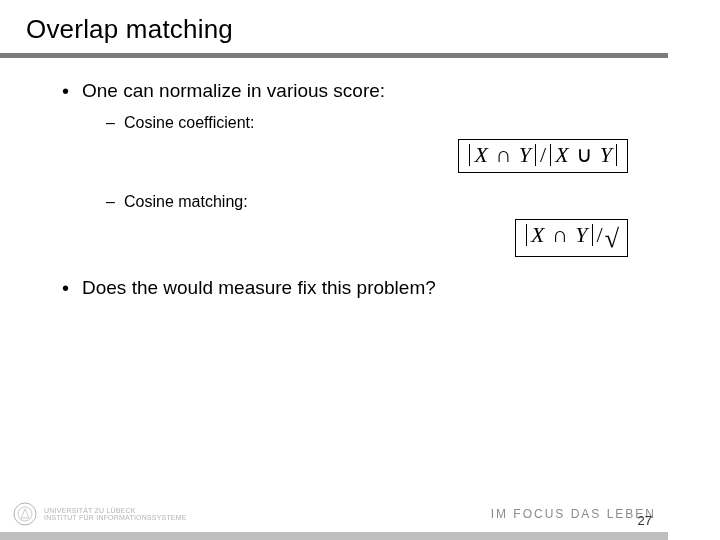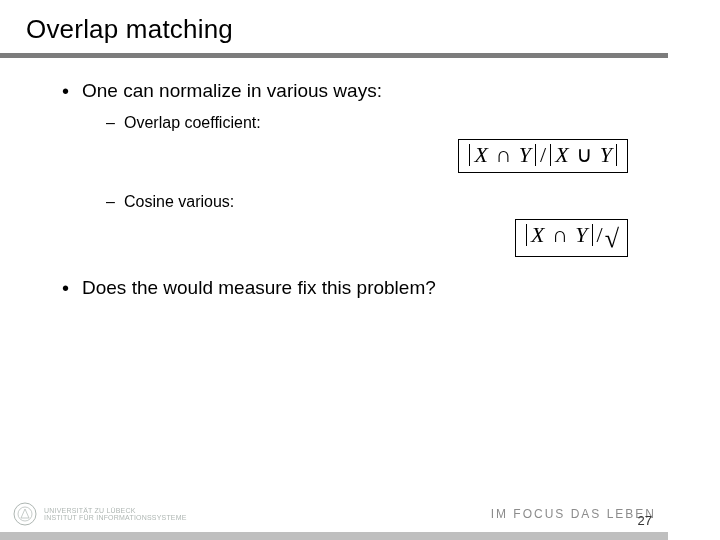--- a/index.html
+++ b/index.html
@@ -33,32 +33,32 @@
 <body>
 
 <div class="slide">
 
   <div class="title">Overlap matching</div>
   <div class="title-rule"></div>
 
   <div class="content">
     <ul class="level1">
       <li>
-        <span>One can normalize in various ways:</span>
+        <span>One can normalize in various score:</span>
         <ul class="level2">
           <li>
-            <span>Overlap coefficient:</span>
+            <span>Cosine coefficient:</span>
             <div class="formula-wrap">
               <span class="formula" title="|X ∩ Y| / |X ∪ Y|">
                 <span class="bar"><span>X</span> <span class="op">∩</span> <span>Y</span></span><span class="op">/</span><span class="bar"><span>X</span> <span class="op">∪</span> <span>Y</span></span>
               </span>
             </div>
           </li>
           <li>
-            <span>Cosine various:</span>
+            <span>Cosine matching:</span>
             <div class="formula-wrap">
               <span class="formula" title="|X ∩ Y| / √(|X| × |Y|)">
                 <span class="bar"><span>X</span> <span class="op">∩</span> <span>Y</span></span><span class="op">/</span><span class="sqrt">
                     <span class="radical">√</span>
                   </span>
               </span>
             </div>
           </li>
         </ul>
       </li>

